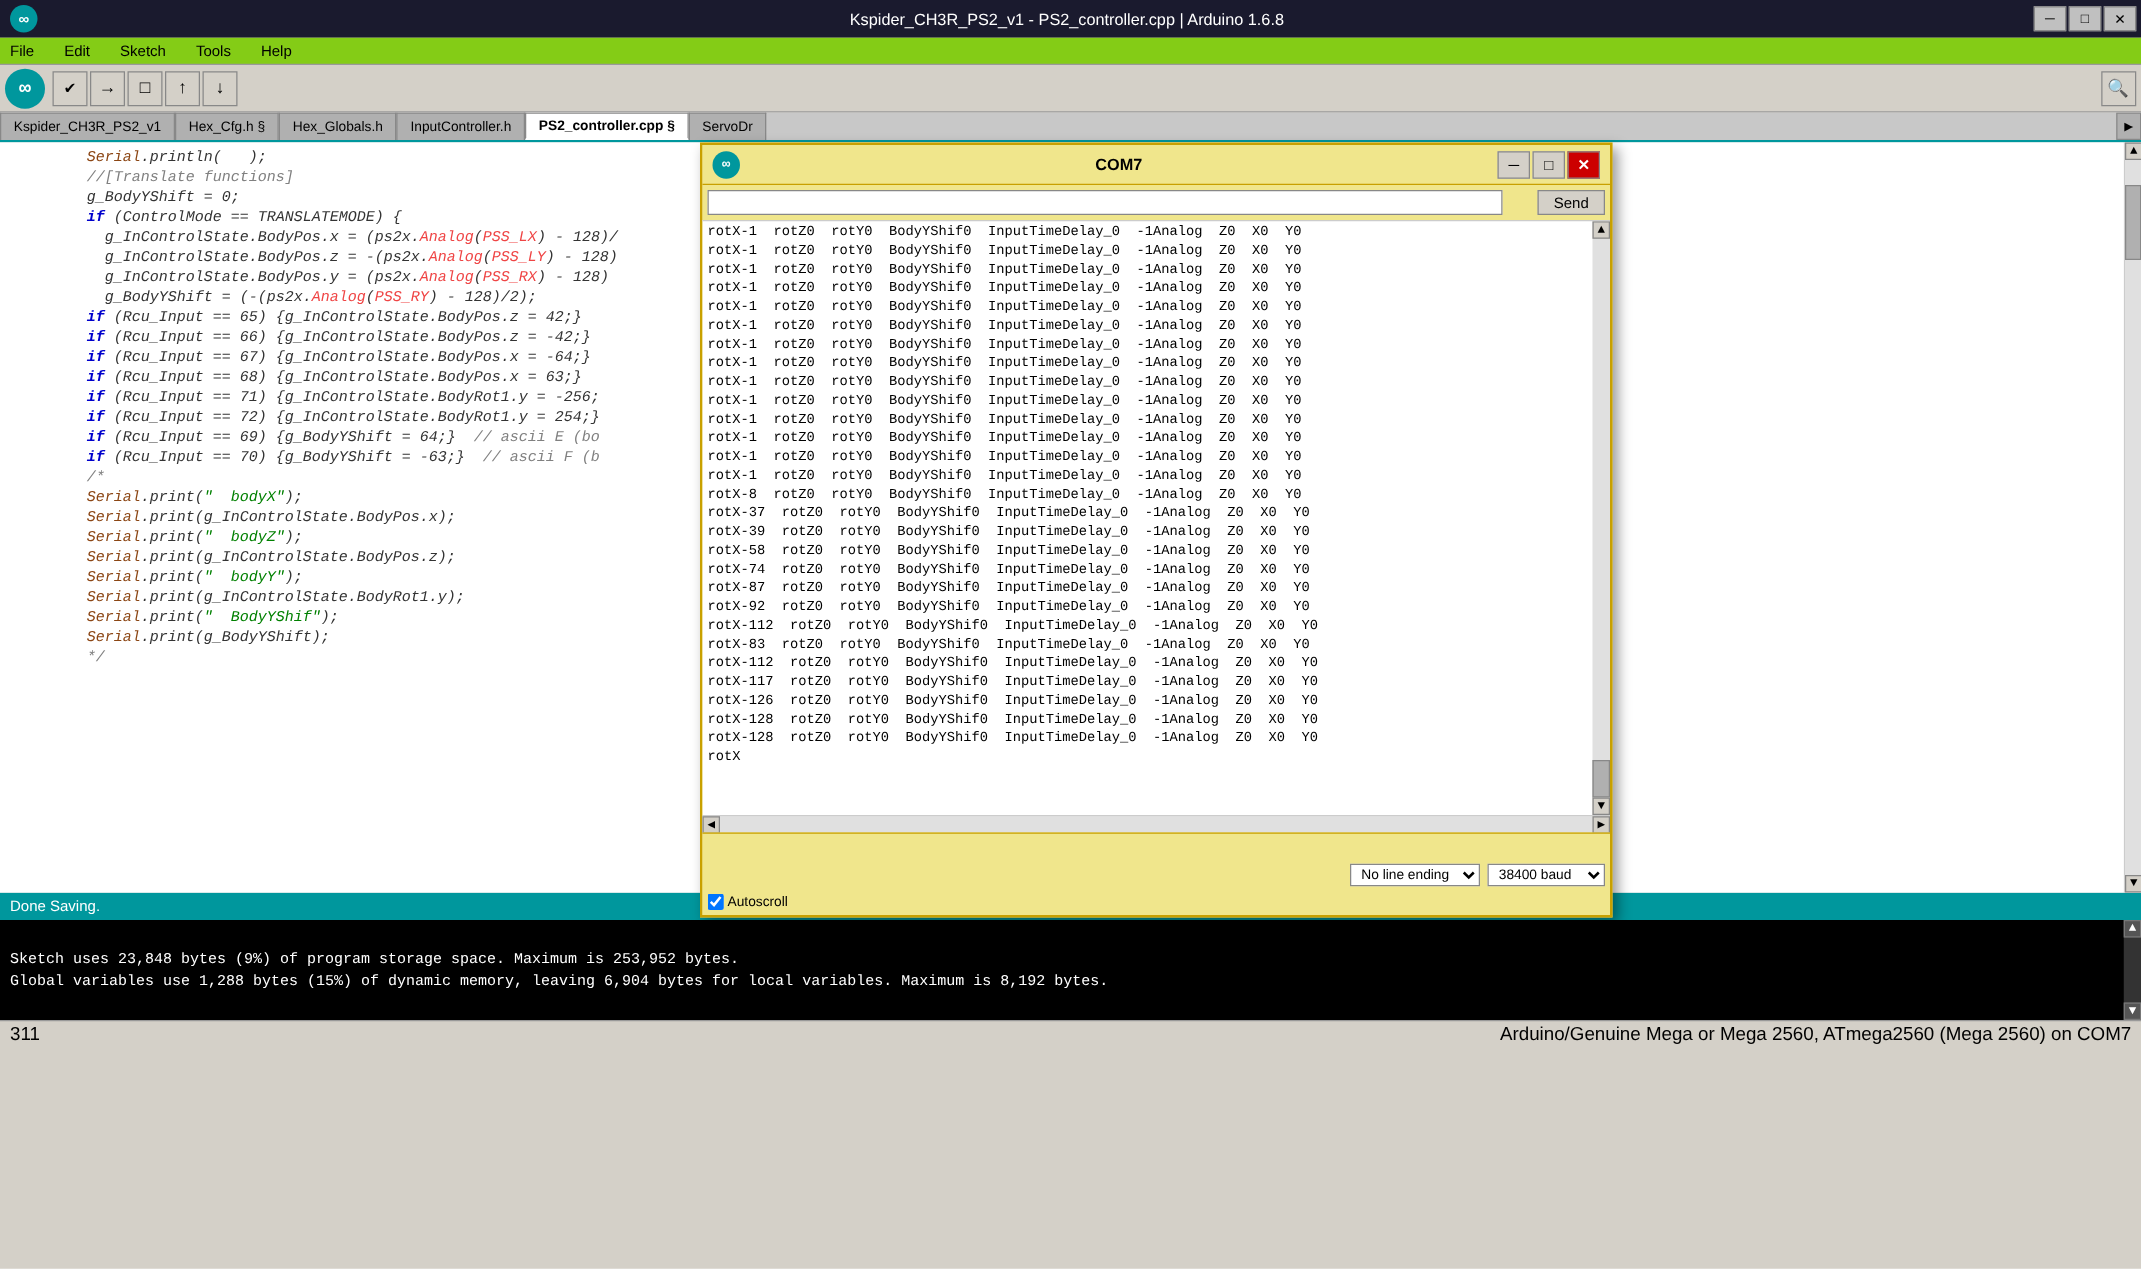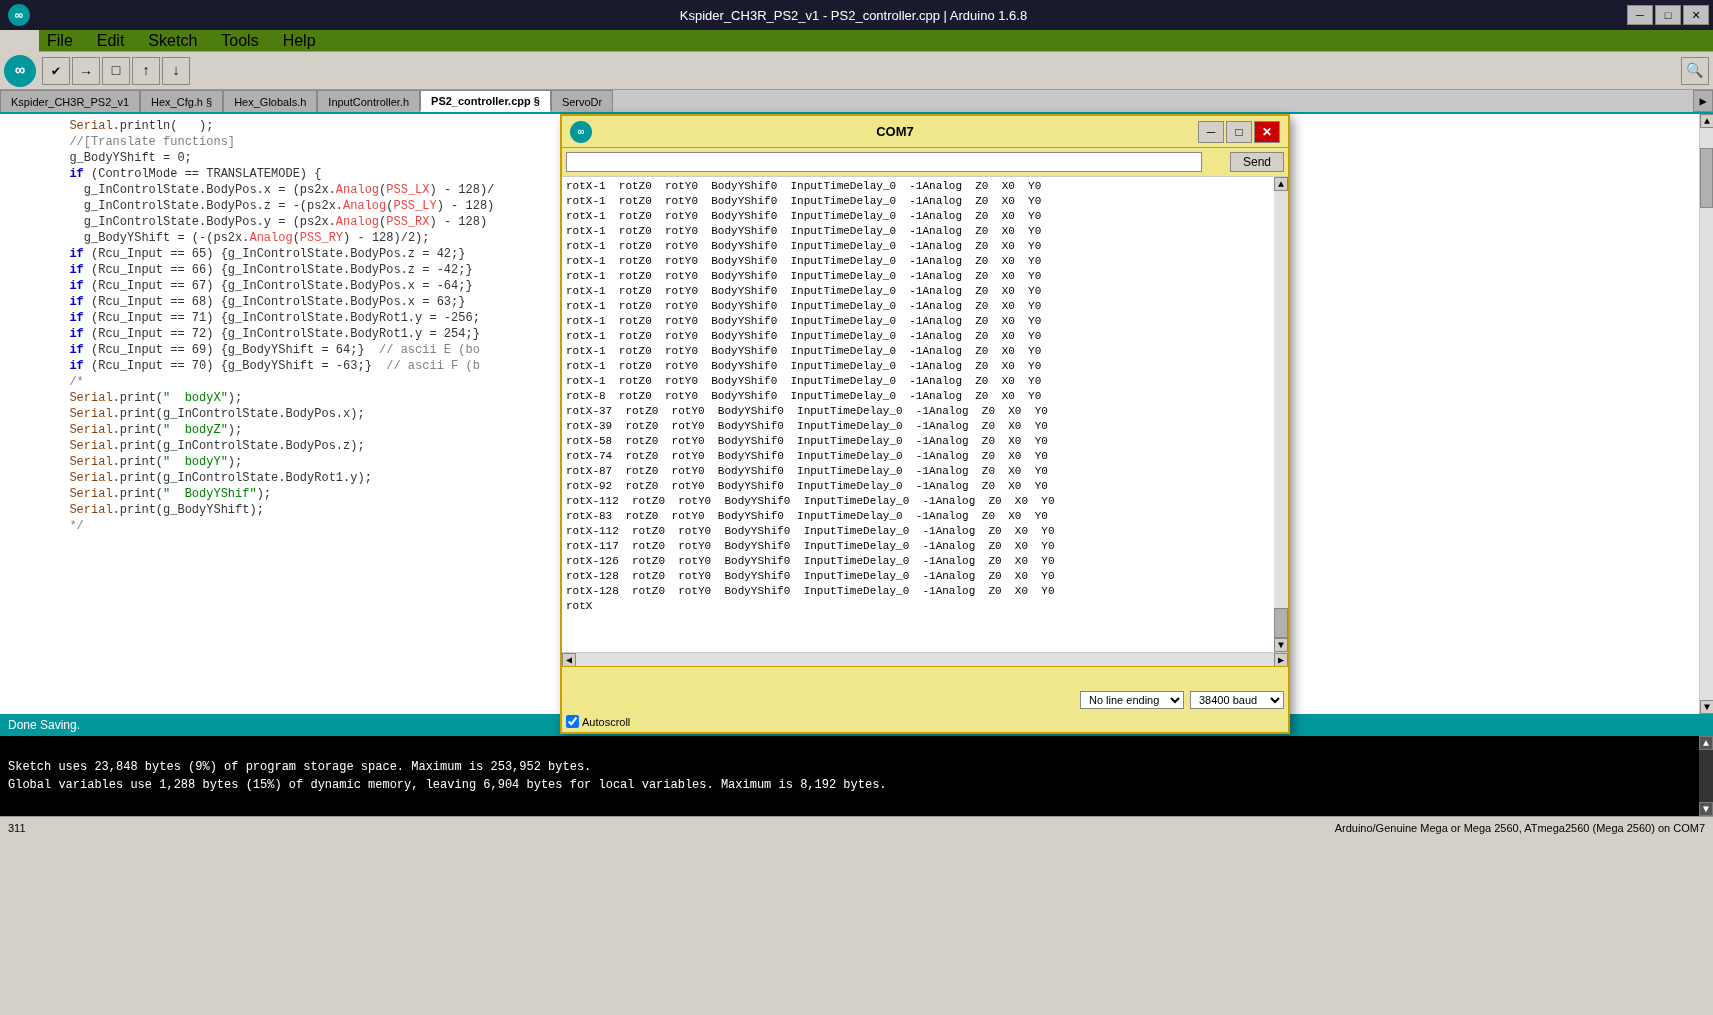--- a/index.html
+++ b/index.html
@@ -32,30 +32,29 @@
       border: 1px solid #888;
       cursor: pointer;
       display: flex; align-items: center; justify-content: center;
       font-size: 11px;
       color: #000;
     }
     .title-btn.close-btn { background: #c0c0c0; }
 
     
     #menu-bar {
-      background: #4d7c0f;
+      background: #84cc16;
       padding: 2px 4px;
       display: flex;
       gap: 16px;
       height: 22px;
       align-items: center;
       font-family: Arial, sans-serif;
-      font-size: 16px;
+      font-size: 12px;
       border-bottom: 1px solid #999;
-      margin-left: 39px;
     }
     .menu-item { cursor: pointer; padding: 1px 4px; }
 
     
     #toolbar {
       background: #d4d0c8;
       padding: 3px 4px;
       display: flex;
       align-items: center;
       gap: 2px;
@@ -125,20 +124,21 @@
     
     #code-editor {
       flex: 1;
       background: #ffffff;
       overflow: hidden;
       position: relative;
       font-family: 'Courier New', monospace;
       font-size: 12px;
       color: #333;
       padding: 4px 0;
+      font-style: italic;
     }
     .code-line {
       display: flex;
       line-height: 16px;
       padding: 0 8px;
       white-space: pre;
     }
     .code-line-num {
       color: #999;
       width: 35px;
@@ -307,21 +307,21 @@
     }
 
     
     #bottom-status {
       background: #d4d0c8;
       height: 22px;
       display: flex;
       align-items: center;
       padding: 0 8px;
       font-family: Arial, sans-serif;
-      font-size: 11px;
+      font-size: 15px;
       border-top: 1px solid #999;
       justify-content: space-between;
     }
   </style>
 </head>
 <body>
 
 <div id="title-bar">
   <div style="width:80px; display:flex; align-items:center; padding-left:8px;">
     <div style="width:22px;height:22px;background:#00979d;border-radius:50%;display:flex;align-items:center;justify-content:center;color:white;font-weight:bold;font-size:12px;">∞</div>

